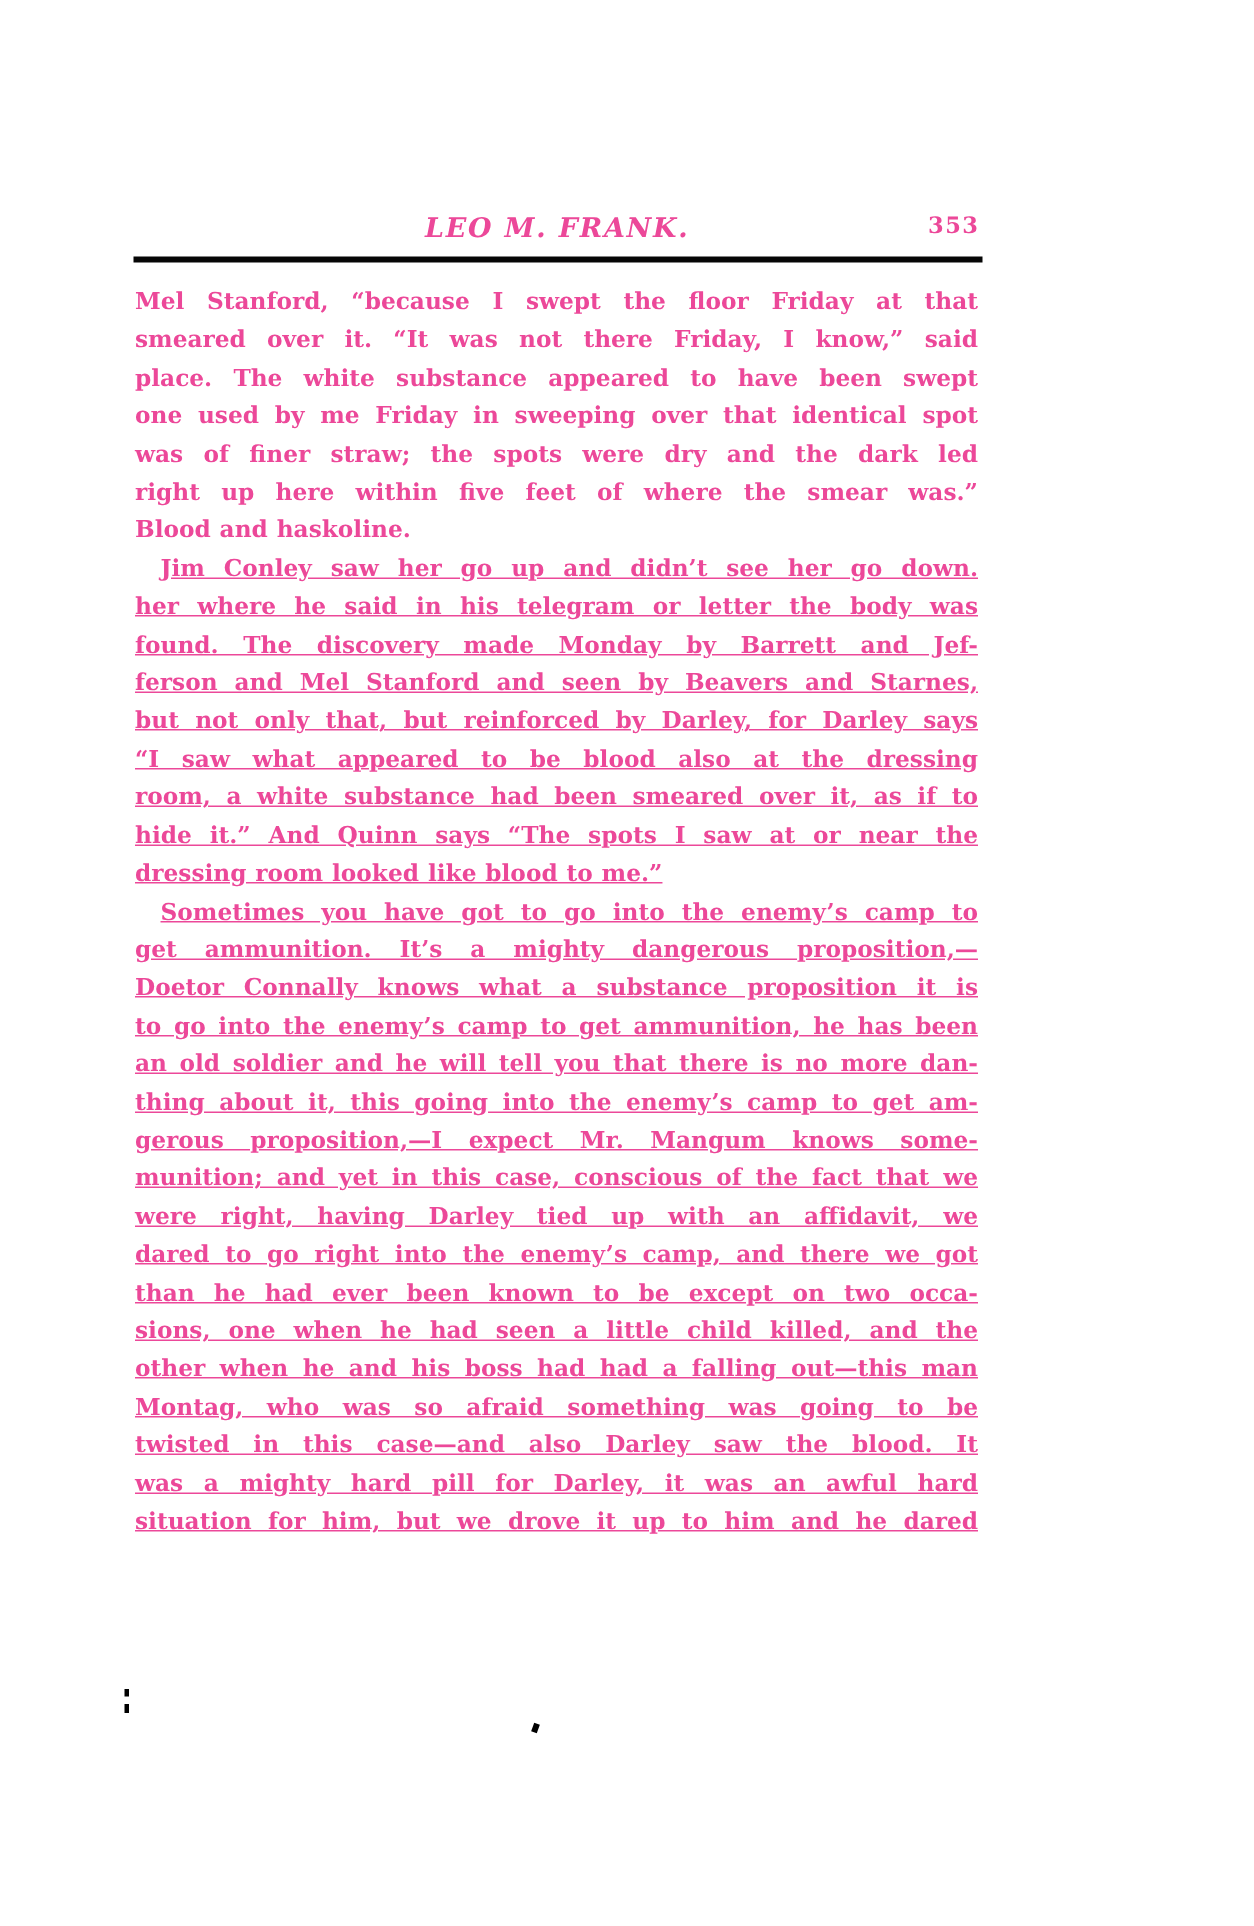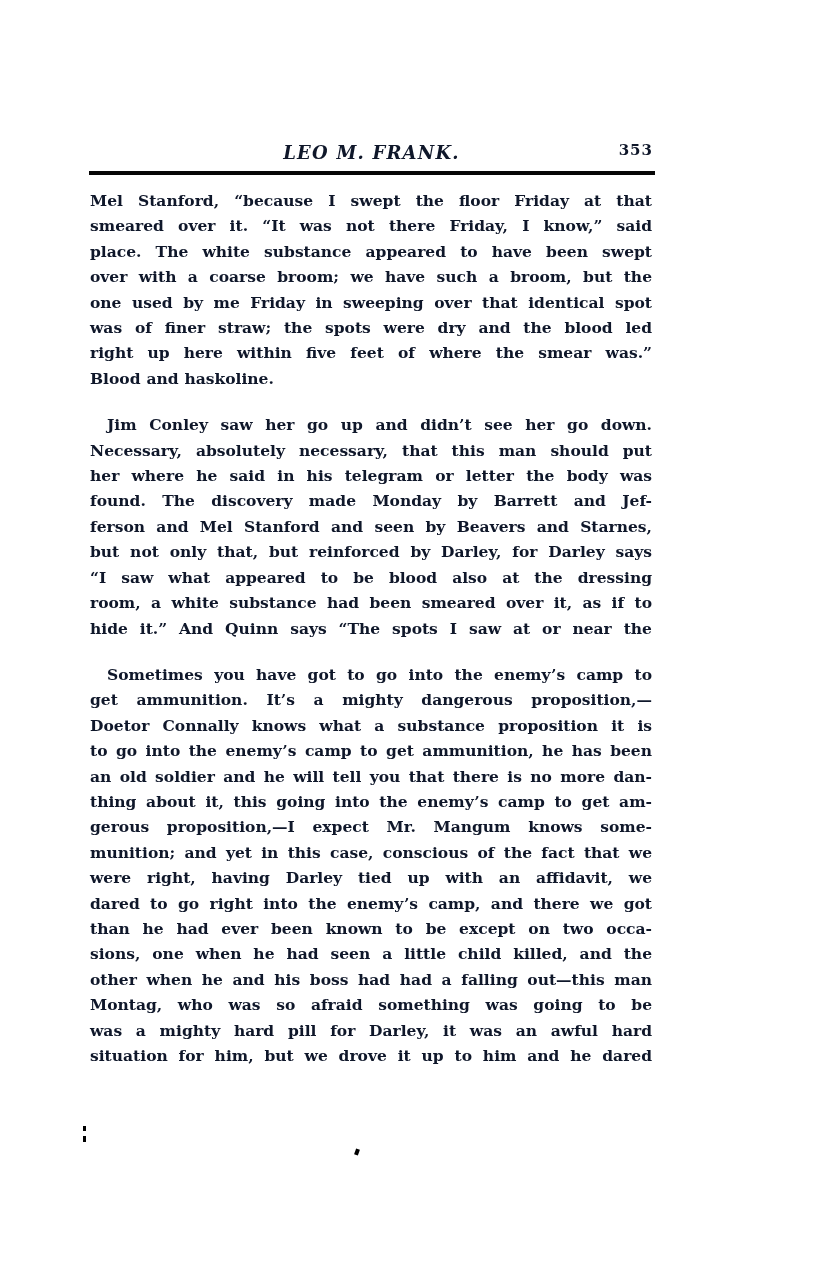--- a/index.html
+++ b/index.html
@@ -3,21 +3,21 @@
 <meta charset="utf-8">
 <style>
   html, body { margin: 0; padding: 0; background: #ffffff; }
   .page {
     position: relative;
     width: 660px;
     height: 1284px;
     background: #ffffff;
     overflow: hidden;
     font-family: "DejaVu Serif", serif;
-    color: #0f172a;
+    color: #ec4899;
   }
   .page-header {
     position: absolute;
     left: 90px;
     top: 142px;
     width: 563px;
     height: 26px;
   }
   .running-title {
     display: block;
@@ -49,21 +49,21 @@
     position: absolute;
     left: 90px;
     top: 188px;
     width: 562px;
     font-size: 15.5px;
     font-weight: bold;
     line-height: 25.4px;
     word-spacing: 0.5px;
   }
   .paragraph { margin: 0; }
-  .paragraph + .paragraph { margin-top: 21px; }
+  .paragraph + .paragraph { margin-top: 0; text-decoration: underline; }
   .line {
     text-align: justify;
     text-align-last: justify;
     white-space: normal;
   }
   .line.lastline { text-align-last: left; }
   .line.indent { padding-left: 17px; }
   .ink { position: absolute; background: #000; }
   .ink.round { border-radius: 50%; }
   .corner-artifact { position: absolute; left: 731px; top: 1263px; width: 38px; height: 16px; }
@@ -84,54 +84,54 @@
   </div>
 
   <div class="header-rule"></div>
 
   <div class="page-body">
 
     <div class="paragraph">
       <div class="line">Mel Stanford, “because I swept the floor Friday at that</div>
       <div class="line">smeared over it.  “It was not there Friday, I know,” said</div>
       <div class="line">place.  The white substance appeared to have been swept</div>
-      <div class="line">over with a coarse broom; we have such a broom, but the</div>
       <div class="line">one used by me Friday in sweeping over that identical spot</div>
-      <div class="line">was of finer straw; the spots were dry and the blood led</div>
+      <div class="line">was of finer straw; the spots were dry and the dark led</div>
       <div class="line">right up here within five feet of where the smear was.”</div>
       <div class="line lastline">Blood and haskoline.</div>
     </div>
 
     <div class="paragraph">
       <div class="line indent">Jim Conley saw her go up and didn’t see her go down.</div>
-      <div class="line">Necessary, absolutely necessary, that this man should put</div>
       <div class="line">her where he said in his telegram or letter the body was</div>
       <div class="line">found.  The discovery made Monday by Barrett and Jef-</div>
       <div class="line">ferson and Mel Stanford and seen by Beavers and Starnes,</div>
       <div class="line">but not only that, but reinforced by Darley, for Darley says</div>
       <div class="line">“I saw what appeared to be blood also at the dressing</div>
       <div class="line">room, a white substance had been smeared over it, as if to</div>
       <div class="line">hide it.”  And Quinn says “The spots I saw at or near the</div>
+      <div class="line lastline">dressing room looked like blood to me.”</div>
     </div>
 
     <div class="paragraph">
       <div class="line indent">Sometimes you have got to go into the enemy’s camp to</div>
       <div class="line">get ammunition.  It’s a mighty dangerous proposition,—</div>
       <div class="line">Doetor Connally knows what a substance proposition it is</div>
       <div class="line">to go into the enemy’s camp to get ammunition, he has been</div>
       <div class="line">an old soldier and he will tell you that there is no more dan-</div>
       <div class="line">thing about it, this going into the enemy’s camp to get am-</div>
       <div class="line">gerous proposition,—I expect Mr. Mangum knows some-</div>
       <div class="line">munition; and yet in this case, conscious of the fact that we</div>
       <div class="line">were right, having Darley tied up with an affidavit, we</div>
       <div class="line">dared to go right into the enemy’s camp, and there we got</div>
       <div class="line">than he had ever been known to be except on two occa-</div>
       <div class="line">sions, one when he had seen a little child killed, and the</div>
       <div class="line">other when he and his boss had had a falling out—this man</div>
       <div class="line">Montag, who was so afraid something was going to be</div>
+      <div class="line">twisted in this case—and also Darley saw the blood.  It</div>
       <div class="line">was a mighty hard pill for Darley, it was an awful hard</div>
       <div class="line">situation for him, but we drove it up to him and he dared</div>
     </div>
 
   </div>
 
   <div class="ink round" style="left:738px; top:62px; width:3px; height:3px;"></div>
   <div class="ink" style="left:83px; top:1126px; width:3px; height:5px;"></div>
   <div class="ink" style="left:83px; top:1136px; width:3px; height:6px;"></div>
   <div class="ink" style="left:355px; top:1149px; width:4px; height:6px; transform: rotate(20deg);"></div>

